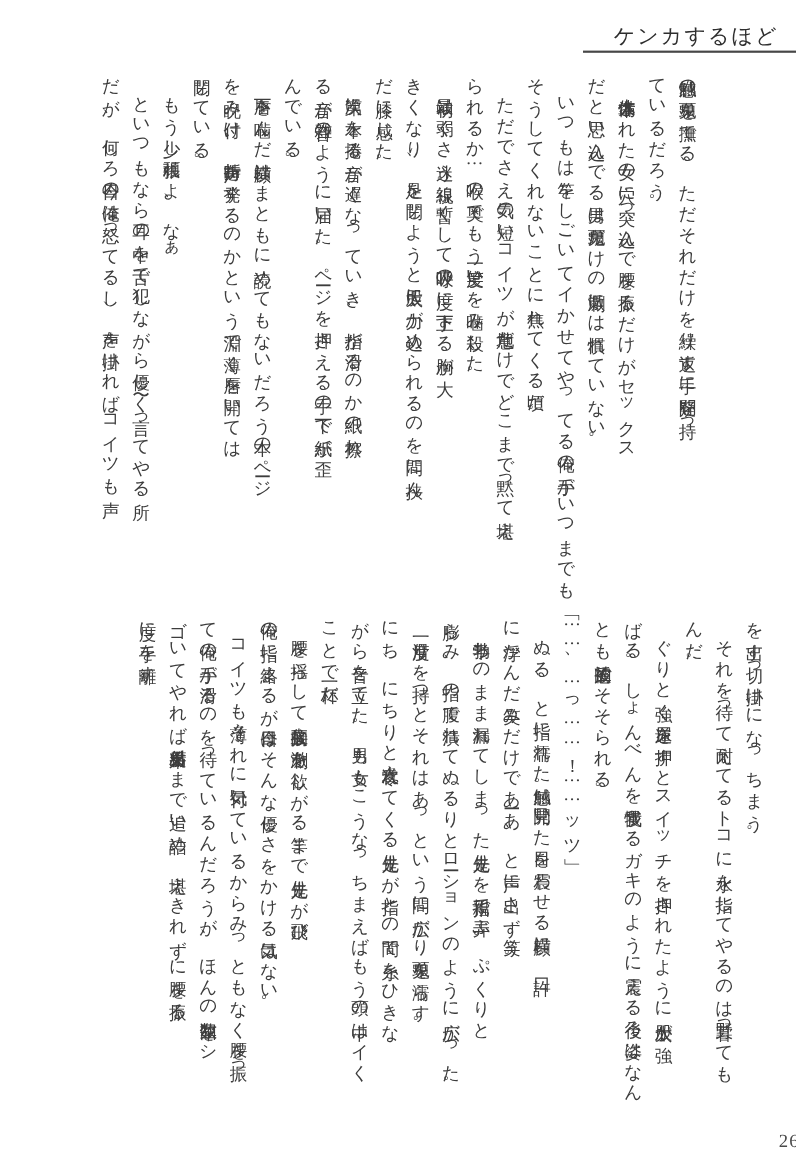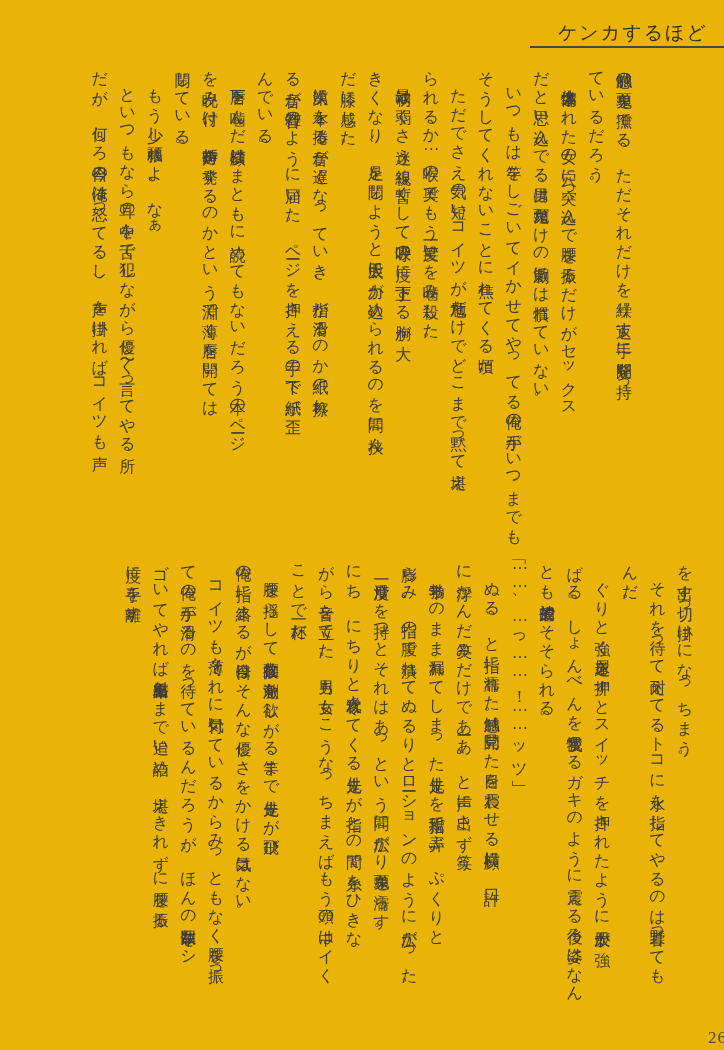--- a/index.html
+++ b/index.html
@@ -4,21 +4,21 @@
 <style>
   html, body {
     margin: 0;
     padding: 0;
     background: #e8e8e8;
   }
   .page {
     position: relative;
     width: 724px;
     height: 1050px;
-    background: #eab308;
+    background: #ffffff;
     overflow: hidden;
     font-family: "Liberation Serif", "DejaVu Serif", serif;
   }
   .running-header {
     position: absolute;
     top: 20px;
     right: 16px;
     font-family: "Liberation Sans", "DejaVu Sans", sans-serif;
     font-size: 19px;
     letter-spacing: 2px;

